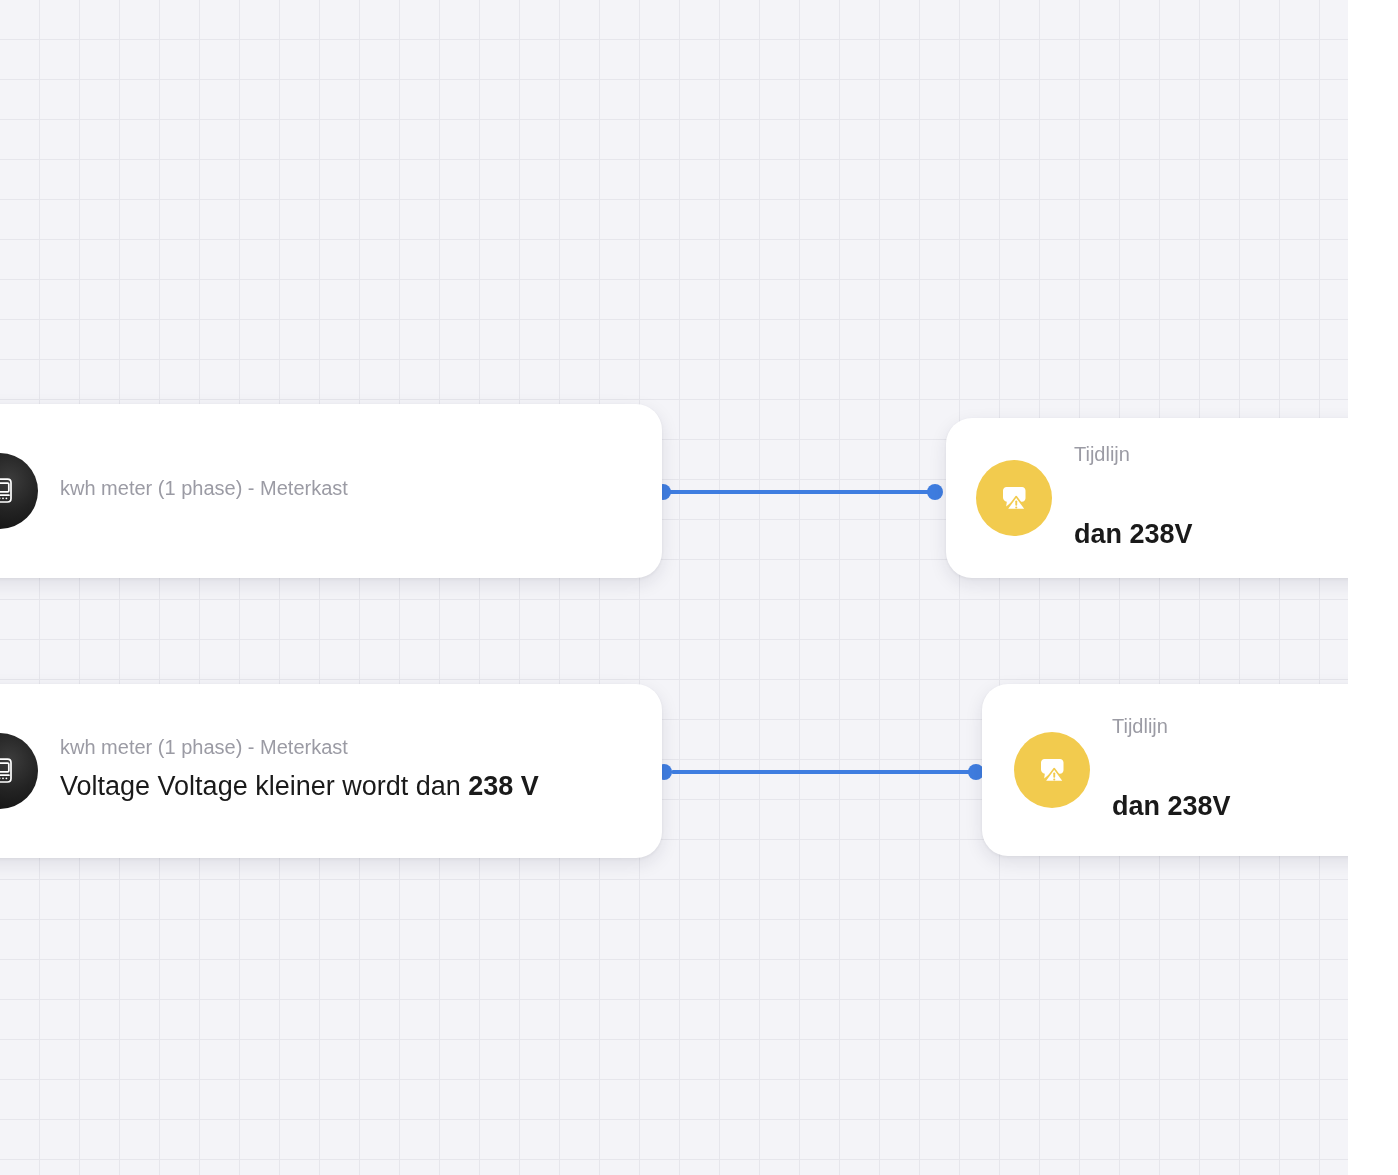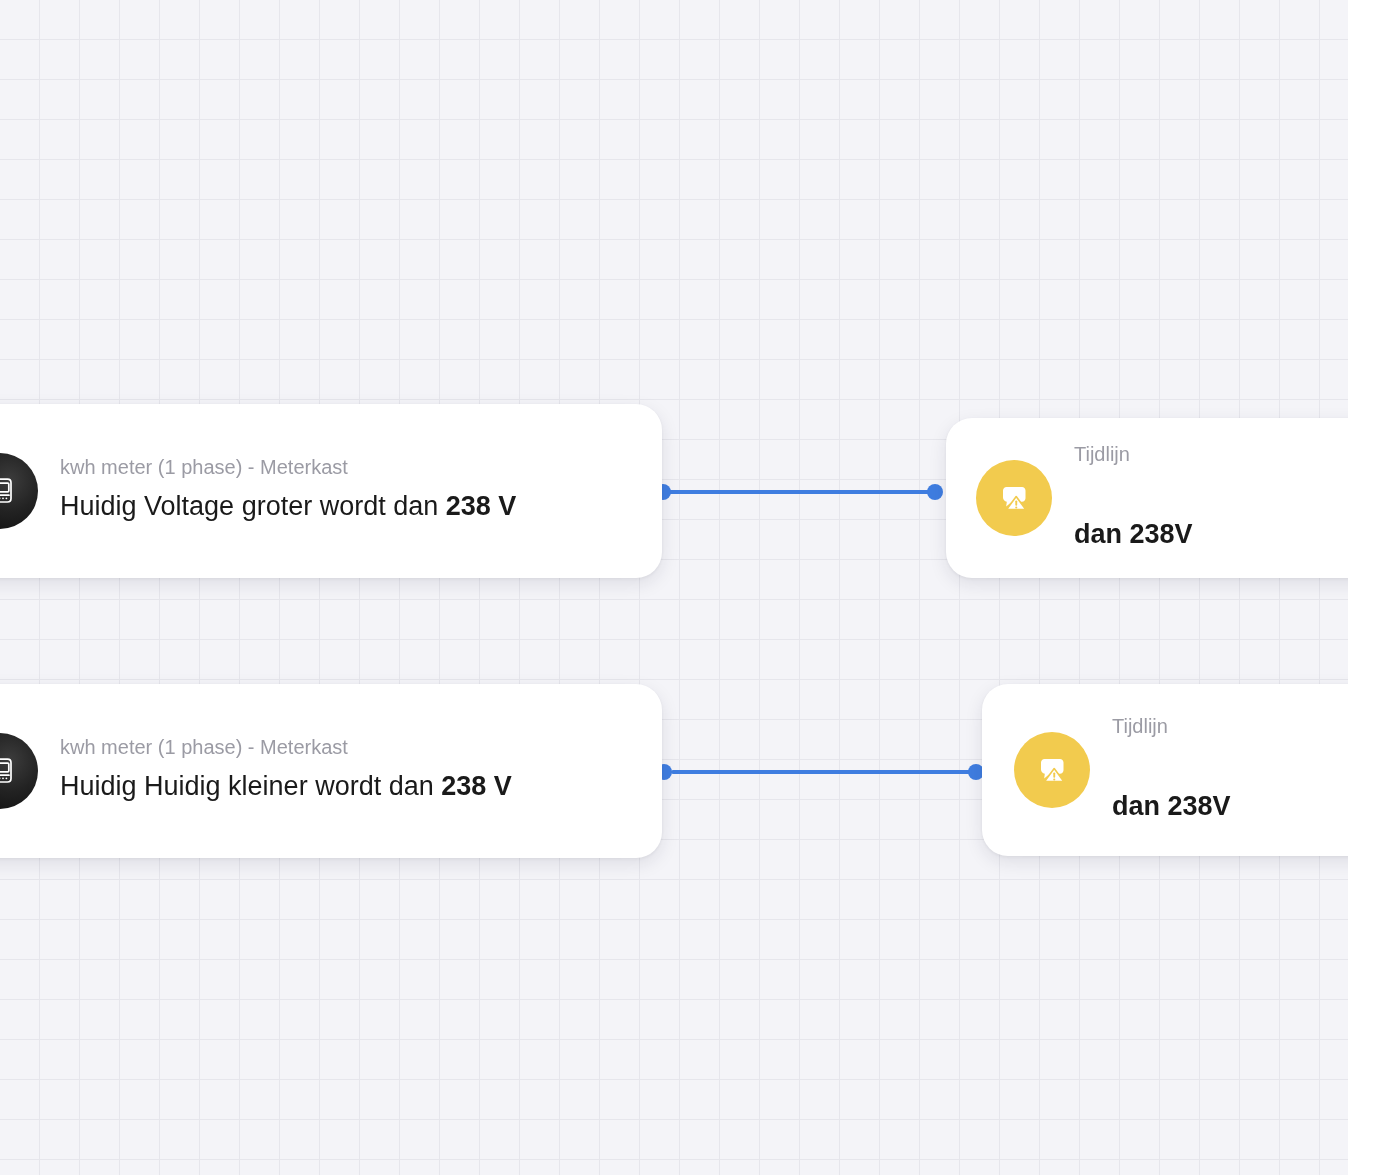--- a/index.html
+++ b/index.html
@@ -145,23 +145,20 @@
         <path d="M14.5 8.4 C12.8 10.2 12.6 12.4 13.6 14.2 L13.6 26.0 C12.6 27.8 12.9 30.0 14.6 30.9"></path>
         <rect x="17.6" y="12.2" width="11.2" height="8.6" rx="1"></rect>
         <path d="M17.4 24.2 L29.0 24.2"></path>
         <circle cx="19.6" cy="27.3" r="0.9" fill="#ffffff" stroke="none"></circle>
         <circle cx="23.0" cy="27.3" r="0.9" fill="#ffffff" stroke="none"></circle>
         <circle cx="26.4" cy="27.3" r="0.9" fill="#ffffff" stroke="none"></circle>
       </svg>
     </div>
     <div class="node-body">
       <div class="node-subtitle">kwh meter (1 phase) - Meterkast</div>
-      <div class="node-title">
-        <span>Huidig Voltage groter wordt dan </span><span class="strong">238 V</span>
-      </div>
     </div>
   </div>
 
   <div class="node" id="node-action-1">
     <div class="node-avatar avatar-bell">
       <svg class="icon-svg" width="44" height="44" viewBox="0 0 44 44" fill="#ffffff">
         <path d="M11 14.5 C11 12.6 12.6 11 14.5 11 L30 11 C31.9 11 33.5 12.6 33.5 14.5
                  L33.5 22.3 C33.5 24.2 31.9 25.8 30 25.8 L19.8 25.8 L14.2 30.6
                  L14.8 25.7 C12.6 25.3 11 23.5 11 21.4 Z"></path>
         <path d="M24.2 20.6 L33.8 33.6 L14.6 33.6 Z" fill="#ffffff" stroke="#f2cb4e" stroke-width="1.6" stroke-linejoin="round"></path>
@@ -186,21 +183,21 @@
         <rect x="17.6" y="12.2" width="11.2" height="8.6" rx="1"></rect>
         <path d="M17.4 24.2 L29.0 24.2"></path>
         <circle cx="19.6" cy="27.3" r="0.9" fill="#ffffff" stroke="none"></circle>
         <circle cx="23.0" cy="27.3" r="0.9" fill="#ffffff" stroke="none"></circle>
         <circle cx="26.4" cy="27.3" r="0.9" fill="#ffffff" stroke="none"></circle>
       </svg>
     </div>
     <div class="node-body">
       <div class="node-subtitle">kwh meter (1 phase) - Meterkast</div>
       <div class="node-title">
-        <span>Huidig Huidig kleiner wordt dan </span><span class="strong">238 V</span>
+        <span>Voltage Voltage kleiner wordt dan </span><span class="strong">238 V</span>
       </div>
     </div>
   </div>
 
   <div class="node" id="node-action-2">
     <div class="node-avatar avatar-bell">
       <svg class="icon-svg" width="44" height="44" viewBox="0 0 44 44" fill="#ffffff">
         <path d="M11 14.5 C11 12.6 12.6 11 14.5 11 L30 11 C31.9 11 33.5 12.6 33.5 14.5
                  L33.5 22.3 C33.5 24.2 31.9 25.8 30 25.8 L19.8 25.8 L14.2 30.6
                  L14.8 25.7 C12.6 25.3 11 23.5 11 21.4 Z"></path>

